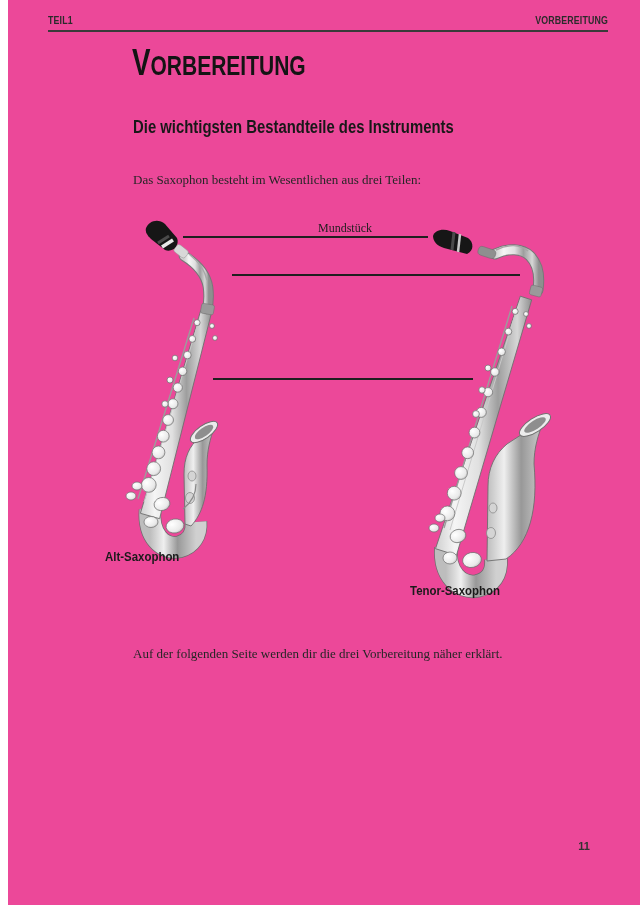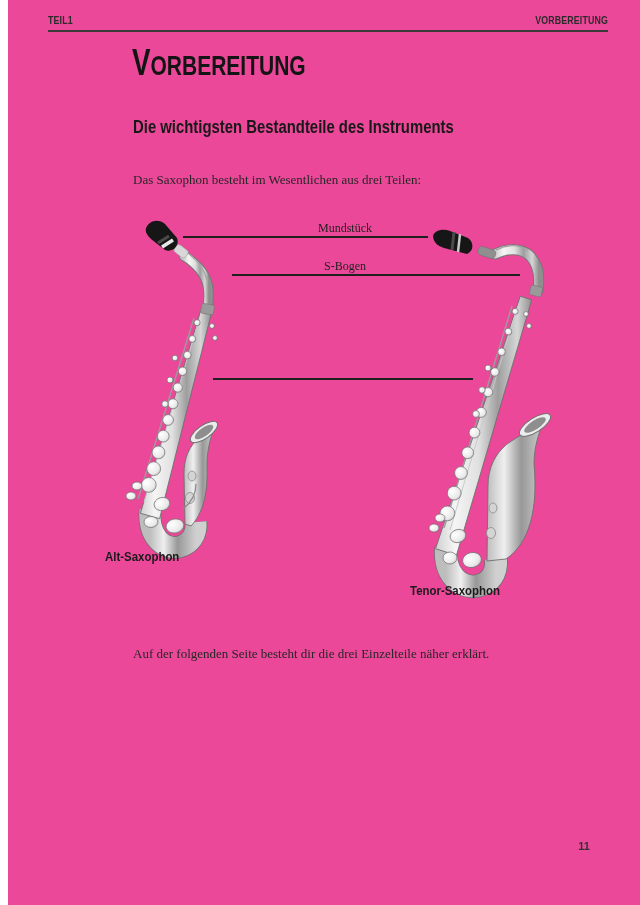--- a/index.html
+++ b/index.html
@@ -186,22 +186,21 @@
       <ellipse cx="66" cy="318" rx="8" ry="6.5" transform="rotate(-18 66 318)"></ellipse>
       <ellipse cx="80" cy="342" rx="9.5" ry="7.5" transform="rotate(-12 80 342)"></ellipse>
       <ellipse cx="58" cy="340" rx="7" ry="6"></ellipse>
       <ellipse cx="48" cy="300" rx="5" ry="4"></ellipse>
         <ellipse cx="42" cy="310" rx="5" ry="4"></ellipse>
     </g>
   </svg>
 
   <div class="part-label lbl-m">Mundstück</div>
   <div class="pointer-line line-m"></div>
-  <div class="part-label lbl-s">S-Bogen</div>
   <div class="pointer-line line-s"></div>
   <div class="pointer-line line-k"></div>
 
   <div class="caption cap-alt">Alt-Saxophon</div>
   <div class="caption cap-tenor">Tenor-Saxophon</div>
 
-  <p class="closing serif">Auf der folgenden Seite besteht dir die drei Einzelteile näher erklärt.</p>
+  <p class="closing serif">Auf der folgenden Seite werden dir die drei Vorbereitung näher erklärt.</p>
   <div class="pageno">11</div>
 </div>
 
 </body></html>

